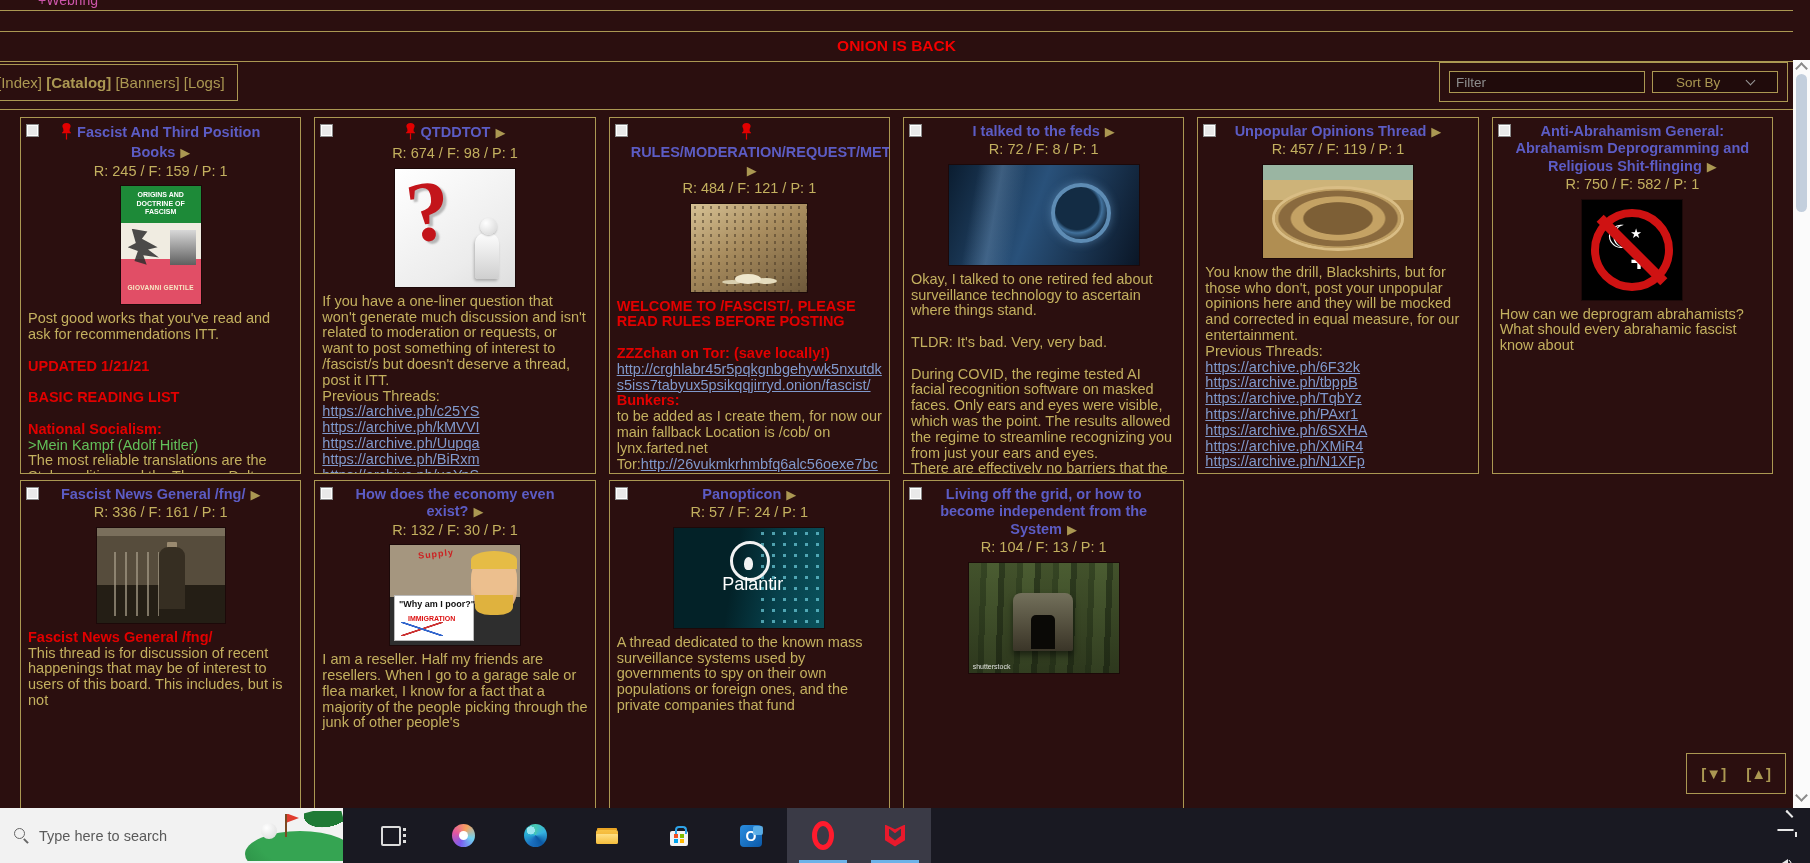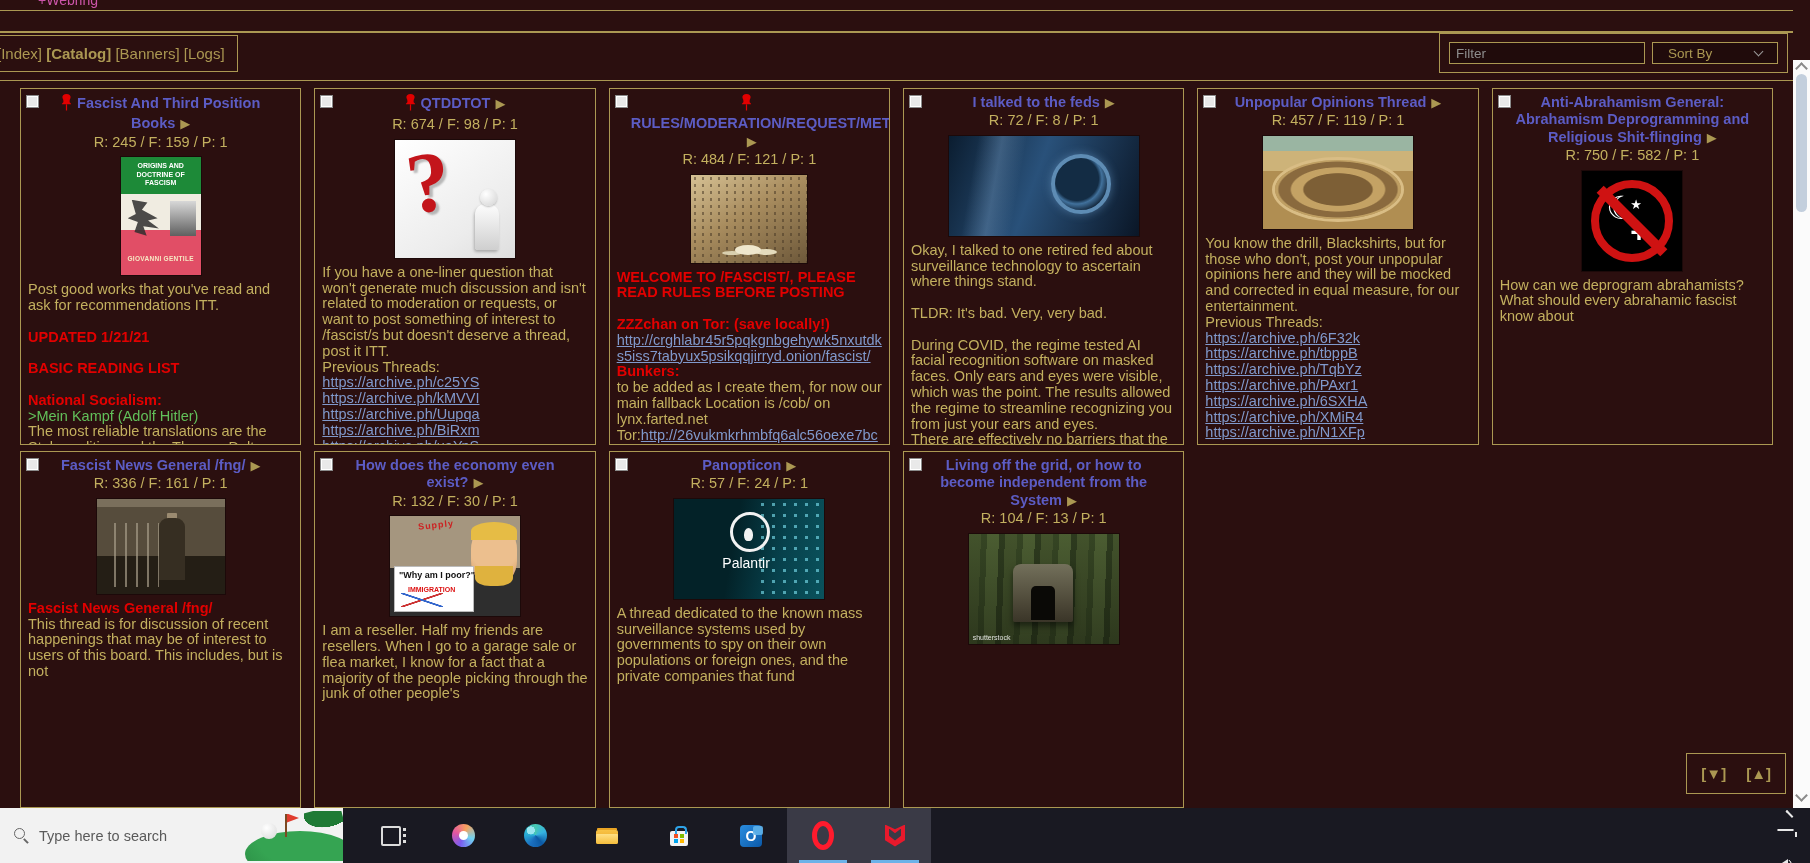--- a/index.html
+++ b/index.html
@@ -18,21 +18,21 @@
   .webring-row a{display:block;margin-top:-8px;color:var(--pink);font-size:14px;text-decoration:none;}
   .spacer20{height:20px;}
   .banner{color:#f20000;font-weight:bold;font-size:15.5px;text-align:center;padding:5px 0 6px;}
   .topbar{position:relative;height:47px;}
   .navbox{position:absolute;left:-10px;top:2px;border:1px solid var(--tan);padding:9px 12px 9px 6px;color:var(--tan);font-size:15px;white-space:nowrap;}
   .navbox .navlink{color:var(--tan);cursor:pointer;}
   .navbox .navlink.active{font-weight:bold;text-align:right;}
   .filterbox{position:absolute;right:5px;top:0;border:1px solid var(--tan);padding:8px 9px;display:flex;gap:7px;}
   .filter-input{width:196px;height:22px;background:#200b0b;border:1px solid var(--tan);color:var(--text);font-size:13.5px;padding:0 6px;font-family:"Liberation Sans",sans-serif;}
   .filter-input::placeholder{color:#8d8d8d;}
-  .sortsel{width:126px;height:22px;background:#200b0b;border:1px solid var(--tan);color:var(--tan);font-size:13.5px;display:flex;align-items:center;justify-content:space-between;padding:0 15px;cursor:pointer;}
+  .sortsel{width:126px;height:22px;background:#200b0b;border:1px solid var(--tan);color:var(--tan);font-size:13.5px;display:flex;align-items:center;justify-content:space-between;padding:0 23px;cursor:pointer;}
   .sort-chev{width:7px;height:7px;border-right:1.6px solid #999;border-bottom:1.6px solid #999;transform:rotate(45deg);margin-top:-3px;}
 
   
   .grid{display:grid;grid-template-columns:repeat(6,1fr);gap:6px 13px;padding:7px 20px 0;grid-auto-rows:357px;}
   .card{position:relative;border:1px solid var(--tan);padding:4px 7px;text-align:center;overflow:hidden;font-size:14.5px;color:var(--text);}
   .check{position:absolute;left:5px;top:6px;width:13px;height:13px;background:#e9e9e9;border:1px solid #8a8a8a;box-shadow:inset 0 0 0 1px #fff;cursor:pointer;}
   .card-head{margin:1px 14px 0;line-height:1.2;}
   .title{color:var(--title);font-weight:bold;text-decoration:none;cursor:pointer;}
   .pin{display:inline-block;vertical-align:-3px;margin-right:5px;}
   .arrow{color:var(--tan);font-size:13px;margin-left:5px;cursor:pointer;}
@@ -80,21 +80,21 @@
   .tx-whyq{left:9px;bottom:36px;z-index:3;color:#111;font-size:9px;font-weight:bold;}
   .tx-imm{left:18px;bottom:23px;z-index:3;color:#d11;font-size:7px;font-weight:bold;}
   .tx-supply{left:28px;top:4px;color:#c22;font-size:9px;font-weight:bold;transform:rotate(-6deg);letter-spacing:1px;}
   .meme-face{right:3px;top:10px;width:46px;height:58px;z-index:1;background:radial-gradient(circle at 50% 35%,#ecbf8e 55%,#dca772 80%,#c89260);border-radius:40%;}
   .meme-face::before{content:"";position:absolute;left:0;top:-4px;width:46px;height:18px;background:#e6bc45;border-radius:50% 50% 0 0;}
   .meme-face::after{content:"";position:absolute;left:4px;bottom:-2px;width:38px;height:20px;background:#dfb23e;border-radius:0 0 40% 40%;}
   .t9{width:150px;height:100px;background:linear-gradient(100deg,#032228 0 40%,#07414c 70%,#0a525c 100%);}
   .t9::after{content:"";position:absolute;right:0;top:0;width:45%;height:100%;background-image:radial-gradient(rgba(120,220,235,.8) 1.5px,transparent 1.7px);background-size:11px 11px;opacity:.8;}
   .t9::before{content:"";position:absolute;left:56px;top:13px;width:34px;height:34px;border:3px solid #f2f2f2;border-radius:50%;z-index:1;}
   .pal-dot{left:70px;top:29px;width:9px;height:13px;background:#f2f2f2;border-radius:50% 50% 40% 40%;z-index:1;}
-  .tx-pal{left:48px;top:56px;color:#fff;font-size:14px;z-index:1;}
+  .tx-pal{left:48px;top:46px;color:#fff;font-size:18px;z-index:1;}
   .t10{width:150px;height:110px;background:linear-gradient(rgba(40,60,25,.25),rgba(20,28,12,.55)),repeating-linear-gradient(92deg,#4c5a32 0 12px,#3a4827 12px 18px,#57683a 18px 30px,#2f3a20 30px 36px);}
   .t10::before{content:"";position:absolute;left:44px;top:30px;width:60px;height:58px;background:linear-gradient(#73705b,#4b4636 70%,#3a3528);border-radius:8px 8px 2px 2px;box-shadow:0 4px 6px rgba(0,0,0,.5);}
   .t10::after{content:"";position:absolute;left:62px;top:52px;width:24px;height:34px;background:#0a0906;border-radius:5px 5px 0 0;}
   .tx-wm{left:4px;bottom:3px;color:rgba(255,255,255,.85);font-size:7px;}
 
   
   .cyclebox{position:absolute;right:24px;bottom:14px;border:1px solid var(--tan);background:var(--bg);padding:11px 14px;z-index:5;display:flex;gap:20px;}
   .cyclebox span{color:var(--tan);font-weight:bold;font-size:15px;cursor:pointer;}
 
   
@@ -158,20 +158,21 @@
 <body>
 
 <div class="screen">
   <div class="page">
     <div class="webring-row">
       <a>+Webring</a>
     </div>
     <hr class="rule">
     <div class="spacer20"></div>
     <hr class="rule">
+    <div class="banner">ONION IS BACK</div>
     <hr class="rule">
     <div class="topbar">
       <div class="navbox">
         <span class="navlink">[Index]</span>
         <span class="navlink active">[Catalog]</span>
         <span class="navlink">[Banners]</span>
         <span class="navlink">[Logs]</span>
       </div>
       <div class="filterbox">
         <input class="filter-input" placeholder="Filter" style="">

